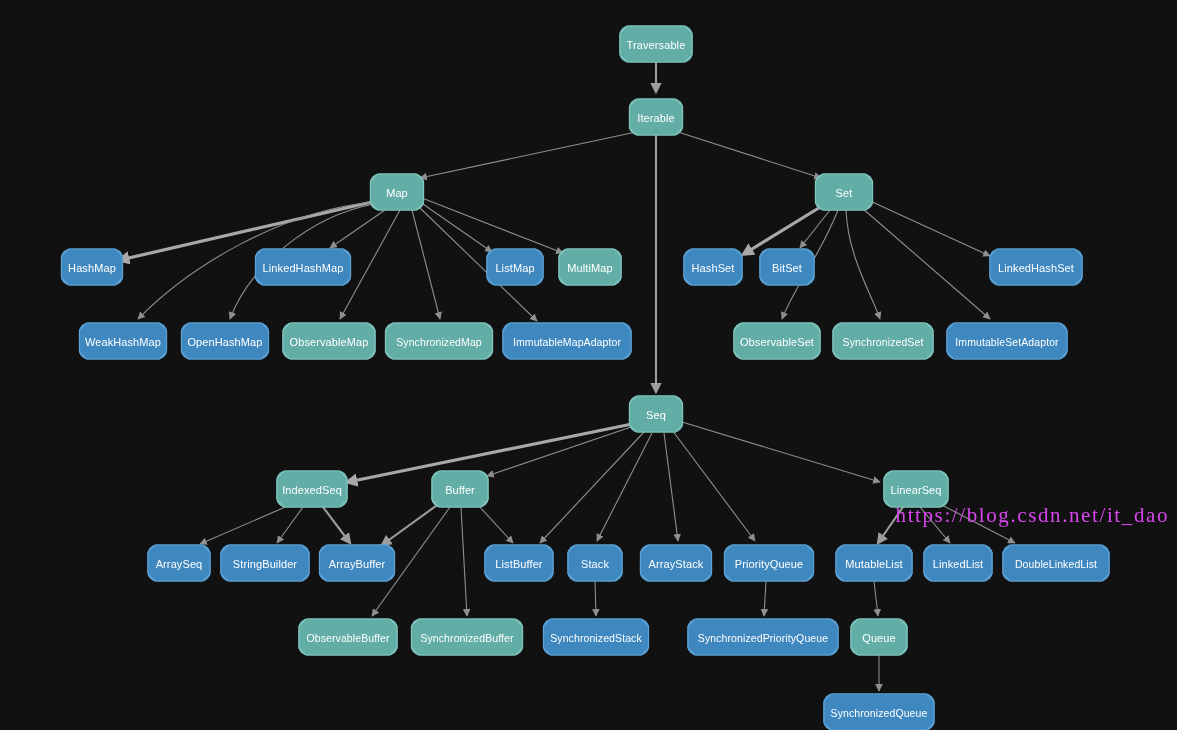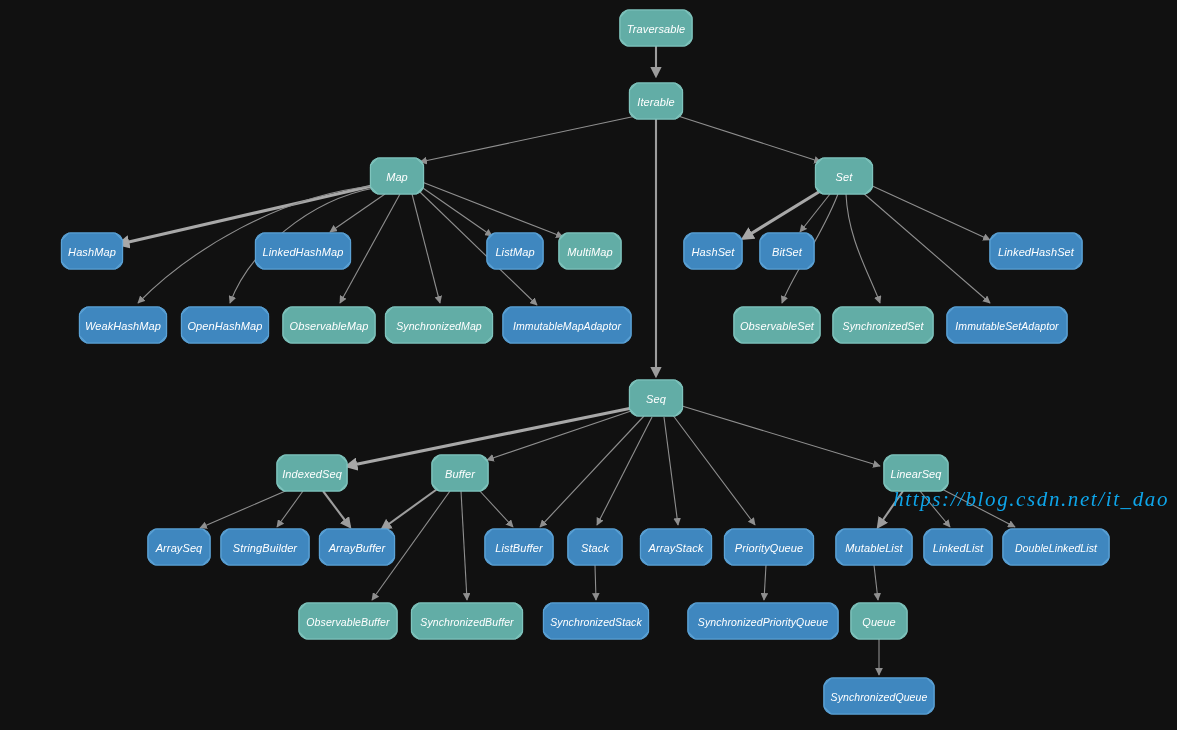--- a/index.html
+++ b/index.html
@@ -10,24 +10,23 @@
   }
   body {
     width: 1177px;
     height: 730px;
     overflow: hidden;
     font-family: "Liberation Sans", sans-serif;
     position: relative;
   }
   #diagram-root {
     position: absolute;
-    left: 0; top: 0;
+    left: 0; top: 16px;
     width: 1177px;
     height: 518px;
-    font-style: italic;
   }
   svg#graph {
     display: block;
     width: 1177px;
     height: 730px;
     background: #111111;
   }
   .node-rect {
     stroke-width: 1.2px;
   }
@@ -61,21 +60,21 @@
     stroke-width: 3.2px;
   }
   .edge.medium {
     stroke: #9d9d9d;
     stroke-width: 2.1px;
   }
   .watermark {
     position: absolute;
     right: 8px;
     bottom: 6px;
-    color: #0ea5e9;
+    color: #d946ef;
     font-family: "Liberation Serif", serif;
     font-size: 21px;
     letter-spacing: 1.6px;
     white-space: nowrap;
     user-select: none;
   }
 </style>
 </head>
 <body>
 

